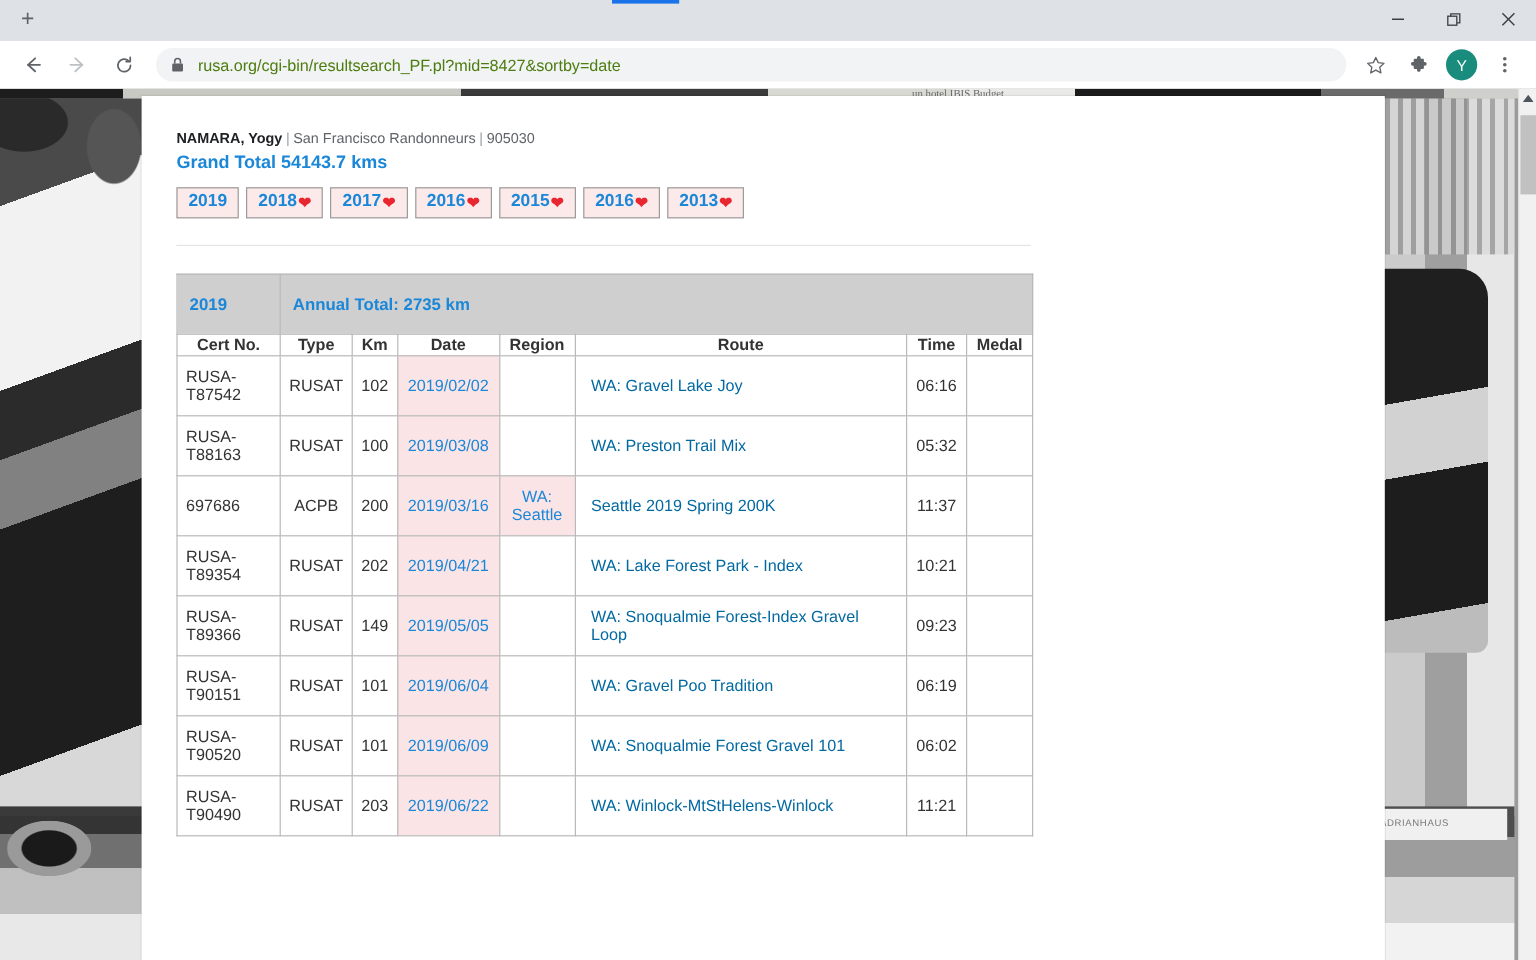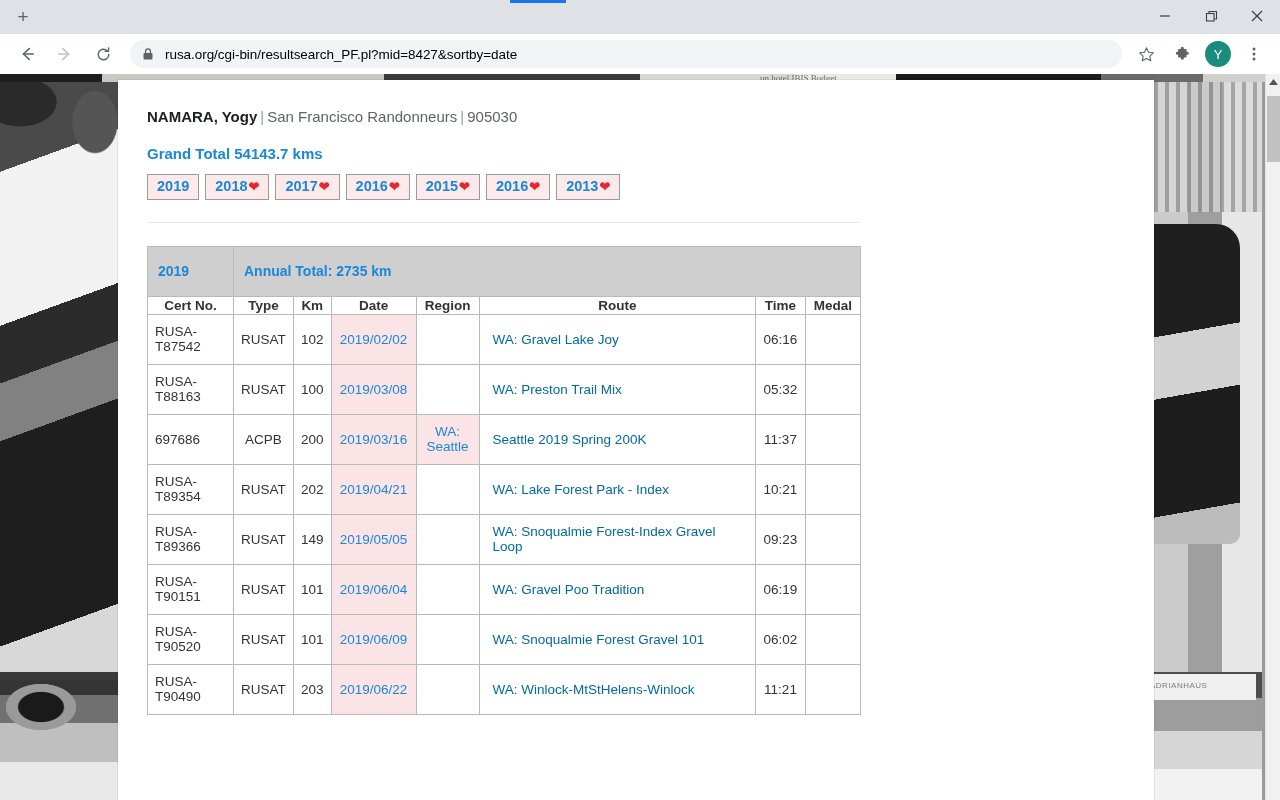--- a/index.html
+++ b/index.html
@@ -61,21 +61,21 @@
     border-radius: 50%; color: #5f6368;
   }
   .navbtn.disabled { color: #bdc1c6; }
   .omnibox {
     flex: 1; height: 28px; background: #f1f3f4; border-radius: 14px;
     display: flex; align-items: center; padding: 0 12px;
     margin: 0 6px 0 8px;
   }
   .omnibox .lock { margin-right: 11px; display: flex; }
   .omnibox .url {
-    font-size: 13.5px; color: #000000; white-space: nowrap;
+    font-size: 13.5px; color: #4d7c0f; white-space: nowrap;
     overflow: hidden; text-overflow: ellipsis; letter-spacing: -.05px;
   }
   .tbicon {
     width: 30px; height: 30px; margin: 0 3px;
     display: flex; align-items: center; justify-content: center; color: #5f6368;
   }
   .avatar {
     width: 26px; height: 26px; border-radius: 50%; background: #1a8c7d;
     color: #fff; font-size: 13px; display: flex; align-items: center;
     justify-content: center; margin: 0 5px;
@@ -137,26 +137,26 @@
     background:#f0f0ee; }
   .ph-r5 span { font-size:8px; color:#7b7b7b; position:absolute; left:14px; top:7px; letter-spacing:.5px;}
 
   
   .sheet {
     position: absolute; left: 118px; top: 6px; width: 1036px; bottom: 0;
     background: #fff; box-shadow: 0 0 0 1px rgba(0,0,0,.06);
   }
   .content { padding: 28px 0 0 29px; }
 
-  .person { font-size: 15px; color: #5f6368; }
+  .person { font-size: 12px; color: #5f6368; }
   .person b { color: #202124; }
   .person .sep { color: #9aa0a6; padding: 0 3px; }
 
   .grand {
-    margin-top: 20px; font-size: 15px; font-weight: bold; color: #1b87d8;
+    margin-top: 5px; font-size: 15px; font-weight: bold; color: #1b87d8;
   }
 
   .yearbar { margin-top: 12px; display: flex; gap: 6px; }
   .yearbtn {
     border: 1px solid #9b9b9b; background: #fce9ea;
     padding: 4px 9px 5px 9px; font-size: 14.5px; font-weight: bold;
     color: #1b87d8; display: flex; align-items: center; line-height: 1;
   }
   .yearbtn .heart { font-size: 13px; margin-left: 1px; color: #e8262f; }
 

